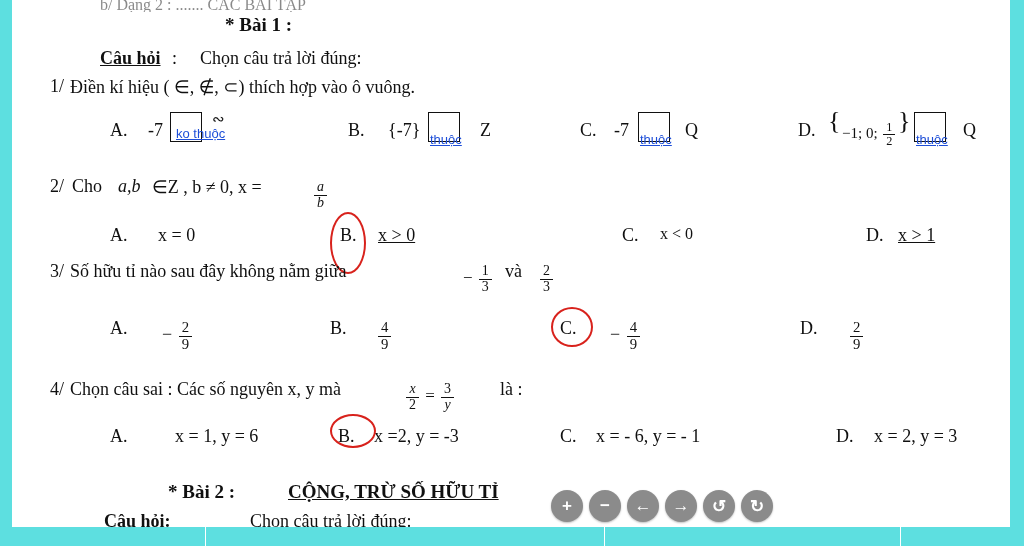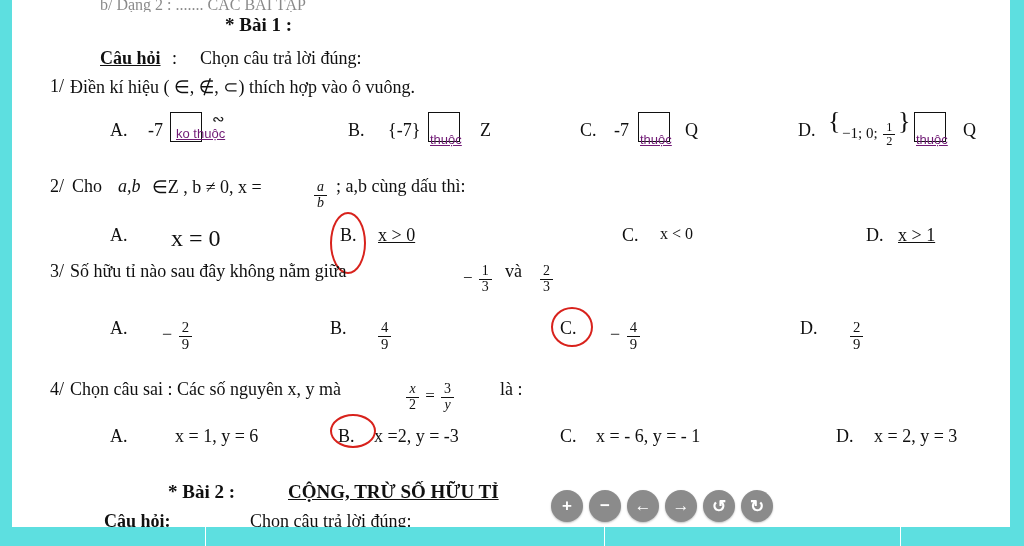--- a/index.html
+++ b/index.html
@@ -49,21 +49,21 @@
   .frac .num{display:block;padding:0 3px;}
   .frac .den{display:block;padding:0 3px;border-top:1px solid #111;}
   .it{font-style:italic;}
 
   
   .box{
     position:absolute;border:1px solid #111;background:#fff;
   }
   
   .ink{
-    position:absolute;color:#701a75;font-family:"Liberation Sans", sans-serif;
+    position:absolute;color:#1d4ed8;font-family:"Liberation Sans", sans-serif;
     font-size:13px;white-space:nowrap;
   }
   .ink-u{text-decoration:underline;}
   .circle{
     position:absolute;border:2px solid #d8221c;border-radius:50%;
   }
   .tilde{
     position:absolute;color:#111;font-size:15px;
   }
 
@@ -134,24 +134,23 @@
   <div class="t" style="left:50px;top:176px;font-size:18px;">2/</div>
   <div class="t" style="left:72px;top:176px;font-size:18px;">Cho</div>
   <div class="t it" style="left:118px;top:176px;font-size:18px;">a,b</div>
   <div class="t" style="left:152px;top:176px;font-size:18px;">∈Z ,  b ≠ 0, x =</div>
   <div class="t" style="left:312px;top:180px;font-size:17px;">
     <span class="frac">
       <span class="num it">a</span>
       <span class="den it">b</span>
     </span>
   </div>
-  <div class="t" style="left:336px;top:176px;font-size:18px;">; a,b cùng dấu thì:</div>
 
   <div class="t" style="left:110px;top:225px;font-size:18px;">A.</div>
-  <div class="t" style="left:171px;top:225px;font-size:24px;">x = 0</div>
+  <div class="t" style="left:158px;top:225px;font-size:18px;">x = 0</div>
 
   <div class="t" style="left:340px;top:225px;font-size:18px;">B.</div>
   <div class="t" style="left:378px;top:225px;font-size:18px;text-decoration:underline;">x &gt; 0</div>
   <div class="circle" style="left:330px;top:212px;width:32px;height:58px;"></div>
 
   <div class="t" style="left:622px;top:225px;font-size:18px;">C.</div>
   <div class="t" style="left:660px;top:225px;font-size:16px;">x &lt; 0</div>
 
   <div class="t" style="left:866px;top:225px;font-size:18px;">D.</div>
   <div class="t" style="left:898px;top:225px;font-size:18px;text-decoration:underline;">x &gt; 1</div>

